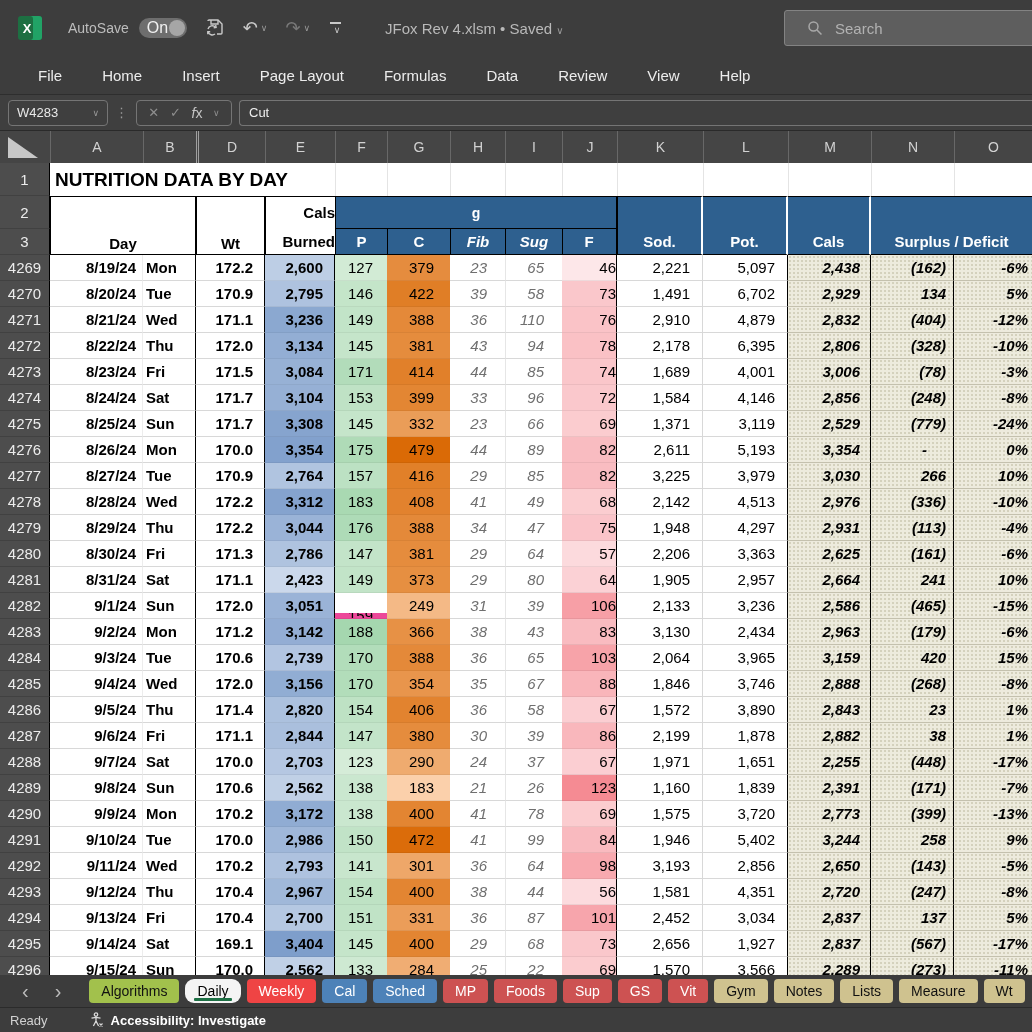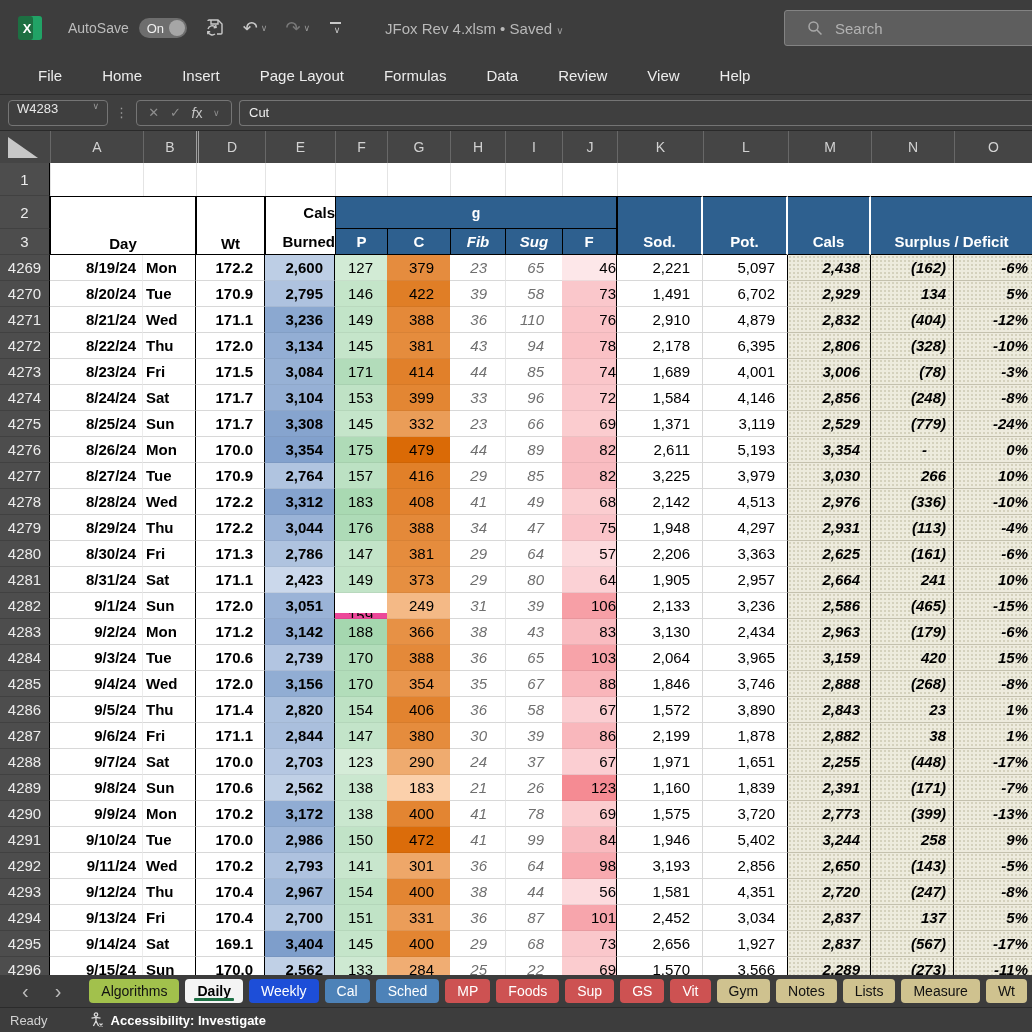--- a/index.html
+++ b/index.html
@@ -7,21 +7,21 @@
               font-family:"Liberation Sans", sans-serif; }
 
   
   .titlebar { height:56px; background:#3d3d3d; display:flex; align-items:center; position:relative; }
   .xl-logo { width:24px; height:24px; margin-left:18px; border-radius:3px; background:#1d6f42;
              display:flex; align-items:center; justify-content:center; box-shadow:inset -9px 0 0 #21a366; }
   .xl-logo span { color:#fff; font-weight:bold; font-size:13px; position:relative; left:-3px; }
   .autosave-label { color:#bdbdbd; font-size:14px; margin-left:26px; }
   .toggle { width:48px; height:20px; border-radius:10px; background:#6e6e6e; margin-left:10px;
             display:flex; align-items:center; position:relative; }
-  .toggle .on { color:#f0f0f0; font-size:13px; margin-left:8px; }
+  .toggle .on { color:#f0f0f0; font-size:16px; margin-left:8px; }
   .toggle .knob { width:16px; height:16px; border-radius:50%; background:#a6a6a6; position:absolute; right:2px; }
   .qat { display:flex; align-items:center; color:#c9c9c9; }
   .qat .ic { margin-left:18px; font-size:18px; line-height:1; }
   .qat .chev { font-size:9px; color:#9a9a9a; margin-left:3px; }
   .dim { color:#787878; }
   .qat-more { margin-left:20px; display:flex; flex-direction:column; align-items:center; }
   .qat-more .bar { width:11px; border-top:2px solid #c9c9c9; margin-bottom:1px; }
   .qat-more .chev { font-size:9px; color:#c9c9c9; }
   .doc-title { color:#b9b9b9; font-size:15px; margin-left:44px; white-space:nowrap; }
   .doc-title .chev { font-size:10px; color:#9a9a9a; }
@@ -29,21 +29,21 @@
                border:1px solid #838383; border-radius:3px; display:flex; align-items:center; }
   .searchbox svg { margin-left:22px; }
   .searchbox .ph { color:#b2b2b2; font-size:15px; margin-left:12px; }
 
   .menubar { height:39px; background:#3d3d3d; display:flex; align-items:center; padding-left:38px;
              border-bottom:1px solid #2e2e2e; }
   .menubar .mi { color:#ececec; font-size:15px; margin-right:40px; white-space:nowrap; cursor:default; }
 
   .fbar { height:36px; background:#3f3f3f; display:flex; align-items:center; border-bottom:1px solid #2a2a2a; }
   .namebox { width:100px; height:26px; margin-left:8px; border:1px solid #757575; border-radius:4px;
-             color:#e8e8e8; font-size:13px; display:flex; align-items:flex-start; padding:0 8px; }
+             color:#e8e8e8; font-size:13px; display:flex; align-items:center; padding:0 8px; }
   .namebox .nb-text { flex:1; }
   .namebox .chev { color:#9a9a9a; font-size:9px; }
   .fdots { color:#9a9a9a; margin:0 7px; font-size:13px; letter-spacing:1px; }
   .fxbox { width:96px; height:26px; border:1px solid #757575; border-radius:4px; display:flex;
            align-items:center; justify-content:space-around; color:#8f8f8f; font-size:13px; padding:0 6px; }
   .fxbox .fx { color:#c6c6c6; font-size:14px; }
   .fxbox .chev { font-size:9px; }
   .ffield { flex:1; height:26px; margin:0 0 0 7px; border:1px solid #757575; border-left:1px solid #757575;
             border-radius:4px 0 0 4px; border-right:none; color:#f0f0f0; font-size:13px;
             display:flex; align-items:center; padding-left:9px; }
@@ -107,25 +107,25 @@
   .cSur  { padding-right:7px; border-right:1px solid #000; }
   .cPct  { padding-right:4px; }
 
   
   .tabbar { height:32px; background:#3c3c3c; display:flex; align-items:center; }
   .tnav { color:#bdbdbd; font-size:20px; line-height:1; margin-left:22px; }
   .tnav.n2 { margin-left:26px; margin-right:28px; }
   .stab { height:24px; border-radius:4px; padding:0 12px; margin-right:6px; font-size:14px;
           display:flex; align-items:center; white-space:nowrap; position:relative; }
   .stab.green { background:#a2c14c; color:#111; }
-  .stab.navy  { background:#1d4ed8; color:#fff; }
+  .stab.navy  { background:#ef4444; color:#fff; }
   .stab.blue  { background:#4d82b8; color:#fff; }
   .stab.red   { background:#cd5252; color:#fff; }
   .stab.tan   { background:#cfc28f; color:#111; }
-  .stab.active{ background:#f4f4f4; color:#000; font-weight:bold; }
+  .stab.active{ background:#f4f4f4; color:#000; font-weight:normal;border-radius:9px; }
   .stab.active::after { content:""; position:absolute; left:9px; right:9px; bottom:2px; height:3px;
                         background:#1e7145; border-radius:1px; }
 
   .statusbar { height:25px; background:#3d3d3d; border-top:1px solid #2b2b2b; display:flex; align-items:center; }
   .statusbar .ready { color:#d2d2d2; font-size:13px; margin-left:10px; }
   .statusbar .acc { display:flex; align-items:center; margin-left:40px; }
   .statusbar .acc svg { margin-right:7px; }
   .statusbar .acc span { color:#fff; font-size:13px; font-weight:bold; }
 </style>
 </head>
@@ -214,20 +214,23 @@
     <div class="ch">J</div>
     <div class="ch">K</div>
     <div class="ch">L</div>
     <div class="ch">M</div>
     <div class="ch">N</div>
     <div class="ch">O</div>
   </div>
 
 <div class="row1 grid-cols">
   <div class="gutcell">1</div>
+  <div class="titlecell">
+      <b>NUTRITION DATA BY DAY</b>
+    </div>
   <div class="ghost"></div>
     <div class="ghost"></div>
   <div class="ghost"></div>
     <div class="ghost"></div>
   <div class="ghost"></div>
     <div class="ghost"></div>
   <div class="ghost"></div>
     <div class="ghost"></div>
   <div class="ghost"></div>
     <div class="ghost"></div>

